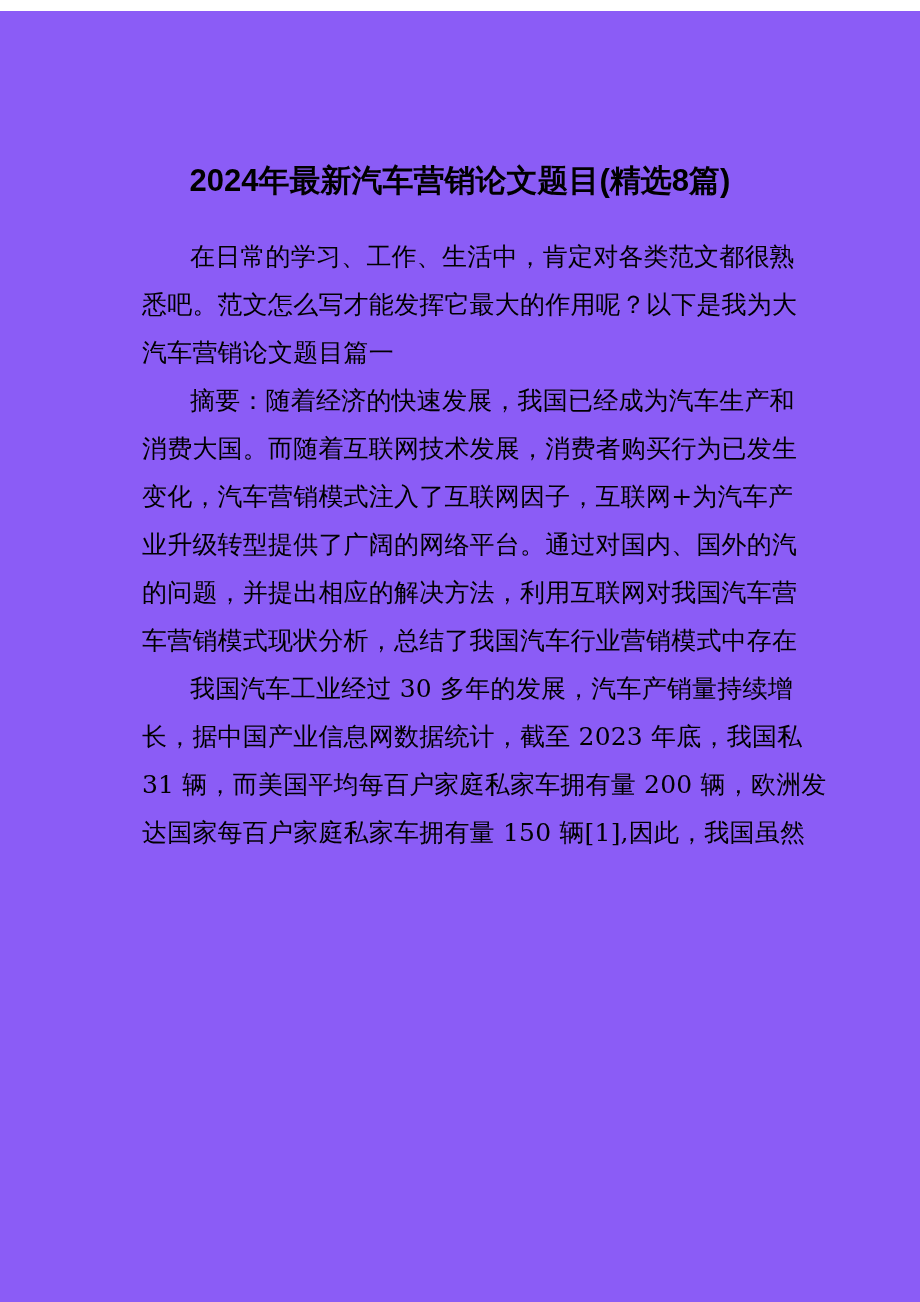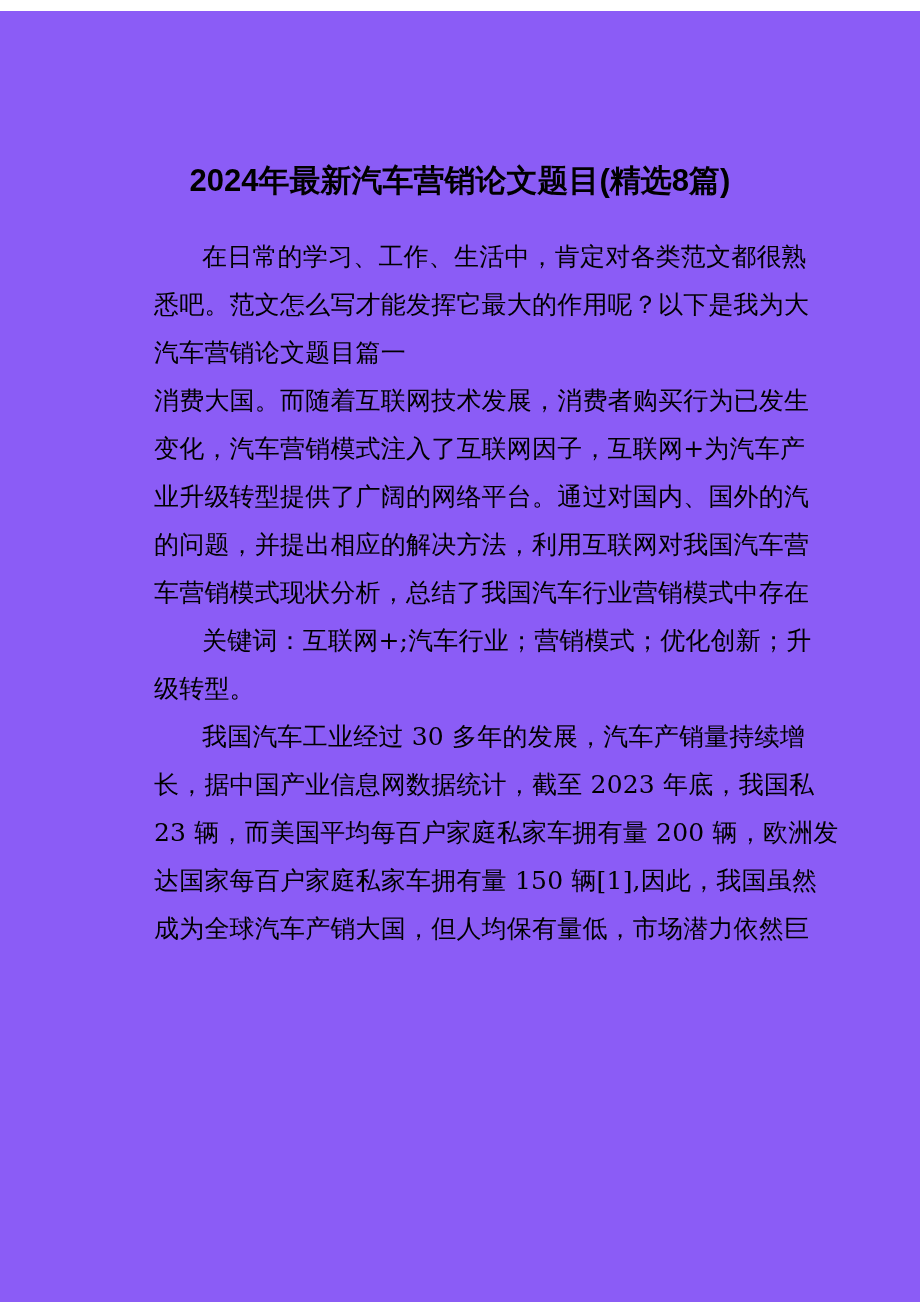--- a/index.html
+++ b/index.html
@@ -42,21 +42,20 @@
       font-size: 25px;
       line-height: 48px;
     }
     .line {
       display: block;
       height: 48px;
       white-space: nowrap;
       text-align: justify;
       text-align-last: justify;
       letter-spacing: 0.2px;
-      margin-left: 12px;
     }
     .line.last {
       text-align-last: left;
     }
     .line.indent {
       padding-left: 48px;
     }
     .heading-line {
       text-align-last: left;
     }
@@ -72,33 +71,29 @@
     <div>
       <span class="line indent">在日常的学习、工作、生活中，肯定对各类范文都很熟</span>
       <span class="line">悉吧。范文怎么写才能发挥它最大的作用呢？以下是我为大</span>
     </div>
 
     <div>
       <span class="line last heading-line">汽车营销论文题目篇一</span>
     </div>
 
     <div>
+      <span class="line indent">摘要：随着经济的快速发展，我国已经成为汽车生产和</span>
       <span class="line">消费大国。而随着互联网技术发展，消费者购买行为已发生</span>
       <span class="line">变化，汽车营销模式注入了互联网因子，互联网+为汽车产</span>
       <span class="line">业升级转型提供了广阔的网络平台。通过对国内、国外的汽</span>
       <span class="line">的问题，并提出相应的解决方法，利用互联网对我国汽车营</span>
       <span class="line">车营销模式现状分析，总结了我国汽车行业营销模式中存在</span>
     </div>
 
-    <div>
-      <span class="line indent">关键词：互联网+;汽车行业；营销模式；优化创新；升</span>
-      <span class="line last">级转型。</span>
-    </div>
 
     <div>
       <span class="line indent">我国汽车工业经过 30 多年的发展，汽车产销量持续增</span>
       <span class="line">长，据中国产业信息网数据统计，截至 2023 年底，我国私</span>
-      <span class="line">23 辆，而美国平均每百户家庭私家车拥有量 200 辆，欧洲发</span>
+      <span class="line">31 辆，而美国平均每百户家庭私家车拥有量 200 辆，欧洲发</span>
       <span class="line">达国家每百户家庭私家车拥有量 150 辆[1],因此，我国虽然</span>
-      <span class="line">成为全球汽车产销大国，但人均保有量低，市场潜力依然巨</span>
     </div>
   </div>
 </div>
 
 </body></html>

